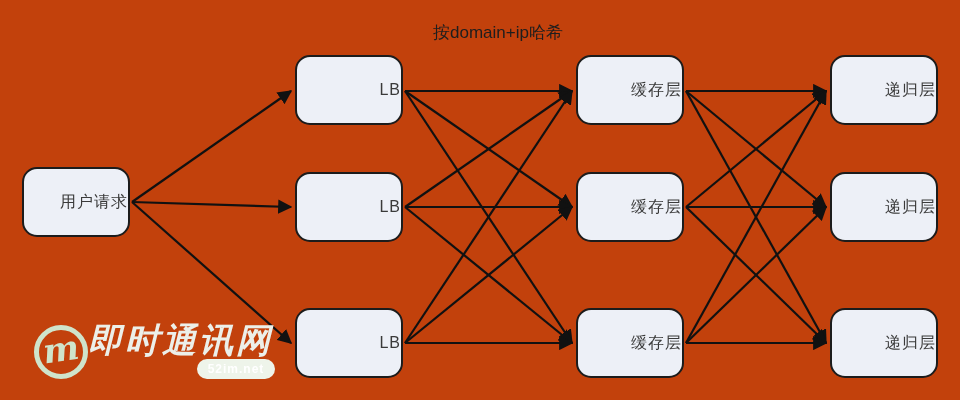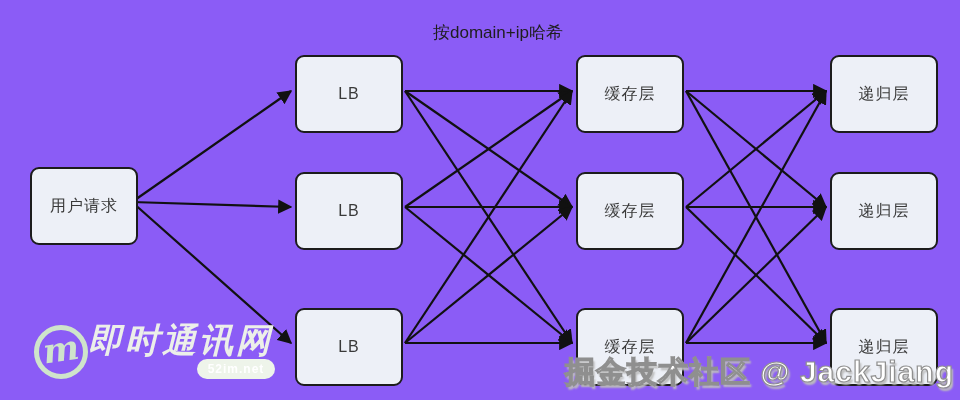--- a/index.html
+++ b/index.html
@@ -1,34 +1,34 @@
 <!DOCTYPE html>
 <html><head>
 <meta charset="utf-8">
 <style>
   html, body { margin: 0; padding: 0; background: #ffffff; }
   body { font-family: "Liberation Sans", sans-serif; }
   .stage {
     position: relative;
     width: 960px;
     height: 400px;
-    background: #8b5cf6;
+    background: #c2410c;
     overflow: hidden;
   }
   .edges-layer { position: absolute; left: 0; top: 0; width: 960px; height: 400px; }
   .node {
     position: absolute;
     width: 108px;
-    height: 78px;
+    height: 70px;
     background: #edf0f7;
     border: 2.5px solid #1c1c1c;
-    border-radius: 9px;
+    border-radius: 15px;
     display: flex;
     align-items: center;
-    justify-content: center;
+    justify-content: flex-end;
     box-sizing: border-box;
   }
   .node-label {
     font-size: 16px;
     color: #3a3a3a;
     letter-spacing: 1px;
     white-space: nowrap;
   }
   .hash-label {
     position: absolute;
@@ -136,21 +136,21 @@
       <line x1="686" y1="207" x2="826" y2="207" marker-end="url(#arrow)"></line>
       <line x1="686" y1="207" x2="826" y2="343" marker-end="url(#arrow)"></line>
       <line x1="686" y1="343" x2="826" y2="91" marker-end="url(#arrow)"></line>
       <line x1="686" y1="343" x2="826" y2="207" marker-end="url(#arrow)"></line>
       <line x1="686" y1="343" x2="826" y2="343" marker-end="url(#arrow)"></line>
     </g>
   </svg>
 
   <div class="hash-label" style="left:433px; top:21px;">按domain+ip哈希</div>
 
-  <div class="node" style="left:30px; top:167px;">
+  <div class="node" style="left:22px; top:167px;">
     <span class="node-label">用户请求</span>
   </div>
 
   <div class="node" style="left:295px; top:55px;">
     <span class="node-label">LB</span>
   </div>
   <div class="node" style="left:295px; top:172px;">
     <span class="node-label">LB</span>
   </div>
   <div class="node" style="left:295px; top:308px;">
@@ -176,15 +176,14 @@
   <div class="node" style="left:830px; top:308px;">
     <span class="node-label">递归层</span>
   </div>
 
   <div class="wm-logo-circle">
     <span class="wm-monogram">m</span>
   </div>
   <div class="wm-site-name">即时通讯网</div>
   <div class="wm-badge">52im.net</div>
 
-  <div class="wm-credit">掘金技术社区 @ JackJiang</div>
 
 </div>
 
 </body></html>

